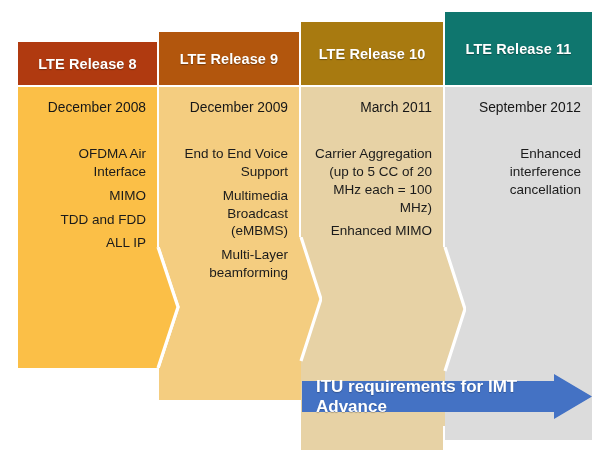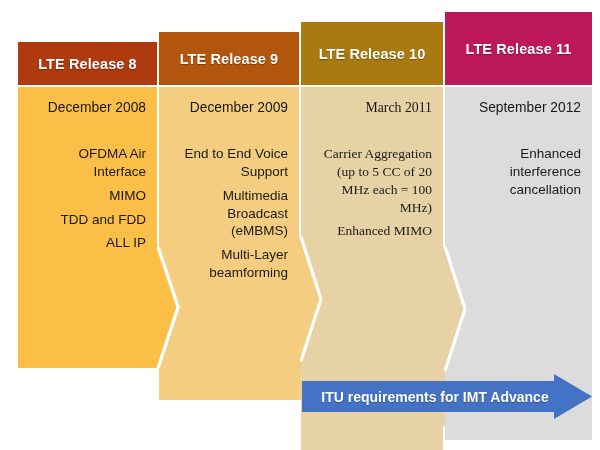--- a/index.html
+++ b/index.html
@@ -92,21 +92,21 @@
   #arrow-label {
     position: absolute;
     left: 0;
     top: 0;
     width: 252px;
     height: 45px;
     display: flex;
     align-items: center;
     justify-content: center;
     color: #ffffff;
-    font-size: 14px;
+    font-size: 17px;
     font-weight: bold;
     text-shadow: 0 1px 1px rgba(0,0,0,0.25);
     box-sizing: border-box;
     padding-left: 14px;
   }
 </style>
 </head>
 <body>
 
 <div id="stage">
@@ -139,32 +139,32 @@
         <li>Multimedia Broadcast (eMBMS)</li>
         <li>Multi-Layer beamforming</li>
       </ul>
     </div>
   </div>
 
   <div class="column" style="left:301px; top:22px; width:142px; height:428px;">
     <div class="col-header" style="height:63px; background:#A87A10;">
       <span>LTE Release 10</span>
     </div>
-    <div class="col-body" style="top:65px; bottom:0; background:#E7D2A5;font-family:Liberation Serif, serif;">
+    <div class="col-body" style="top:65px; bottom:0; background:#E7D2A5;">
       <p class="col-date">March 2011</p>
       <div class="feat-spacer"></div>
       <ul class="feat-list">
         <li>Carrier Aggregation (up to 5 CC of 20 MHz each = 100 MHz)</li>
         <li>Enhanced MIMO</li>
       </ul>
     </div>
   </div>
 
   <div class="column" style="left:445px; top:12px; width:147px; height:428px;">
-    <div class="col-header" style="height:73px; background:#be185d;text-align:center;">
+    <div class="col-header" style="height:73px; background:#0f766e;text-align:center;">
       <span>LTE Release 11</span>
     </div>
     <div class="col-body" style="top:75px; bottom:0; background:#DCDCDC;">
       <p class="col-date">September 2012</p>
       <div class="feat-spacer"></div>
       <ul class="feat-list">
         <li>Enhanced interference cancellation</li>
       </ul>
     </div>
   </div>

